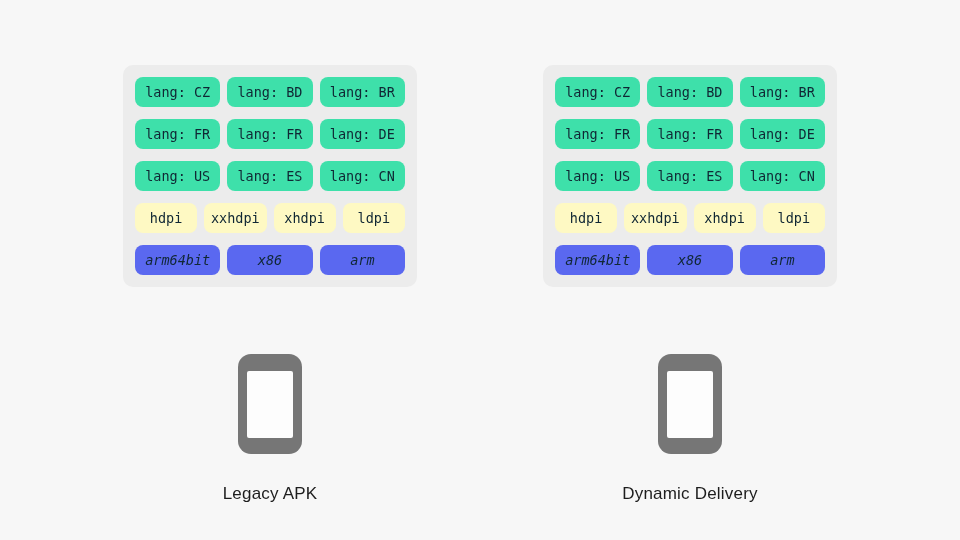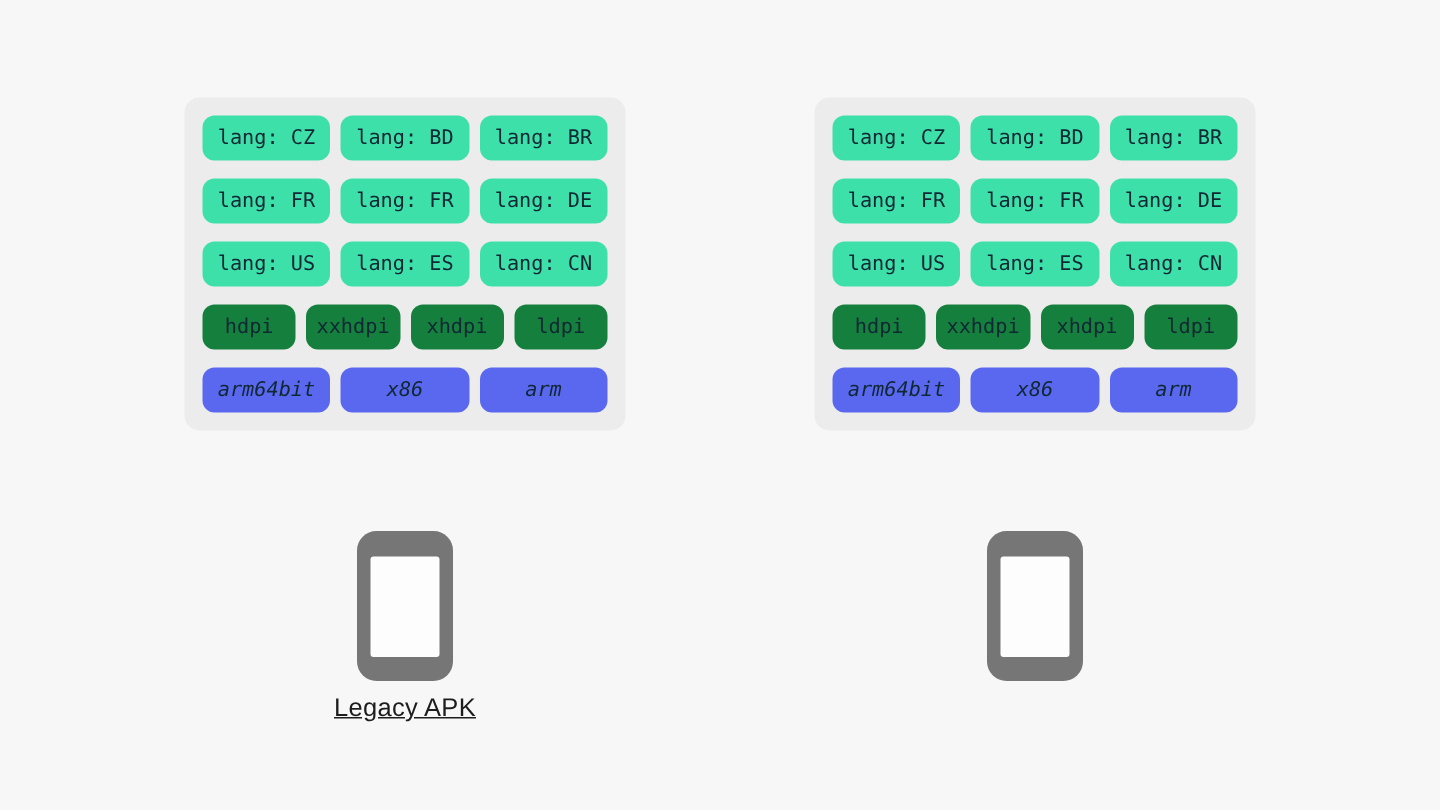--- a/index.html
+++ b/index.html
@@ -51,44 +51,43 @@
     display: flex;
     align-items: center;
     justify-content: center;
     font-family: "DejaVu Sans Mono", monospace;
     font-size: 13.5px;
     font-weight: 500;
     color: #102734;
     white-space: nowrap;
   }
   .chip.green  { background: #3ee0aa; }
-  .chip.orange { background: #15803d; }
+  .chip.orange { background: #fef9c3; }
   .chip.blue   { background: #5a68f0; font-style: italic; }
 
   .phone {
     margin-top: 67px;
     width: 64px;
     height: 100px;
     background: #767676;
     border-radius: 13px;
     box-sizing: border-box;
     padding: 17px 9px 16px 9px;
   }
   .phone-screen {
     width: 100%;
     height: 100%;
     background: #fdfdfd;
     border-radius: 2px;
   }
   .caption {
-    margin-top: 8px;
+    margin-top: 30px;
     font-size: 17px;
     color: #1d1d1d;
     letter-spacing: 0.2px;
-    text-decoration: underline;
   }
 </style>
 </head>
 <body>
 
 <div class="stage">
 
   <div class="column col-left">
     <div class="panel">
       <div class="chip-row">
@@ -149,15 +148,16 @@
       </div>
       <div class="chip-row">
         <div class="chip blue">arm64bit</div>
         <div class="chip blue">x86</div>
         <div class="chip blue">arm</div>
       </div>
     </div>
     <div class="phone">
       <div class="phone-screen"></div>
     </div>
+    <div class="caption">Dynamic Delivery</div>
   </div>
 
 </div>
 
 </body></html>

